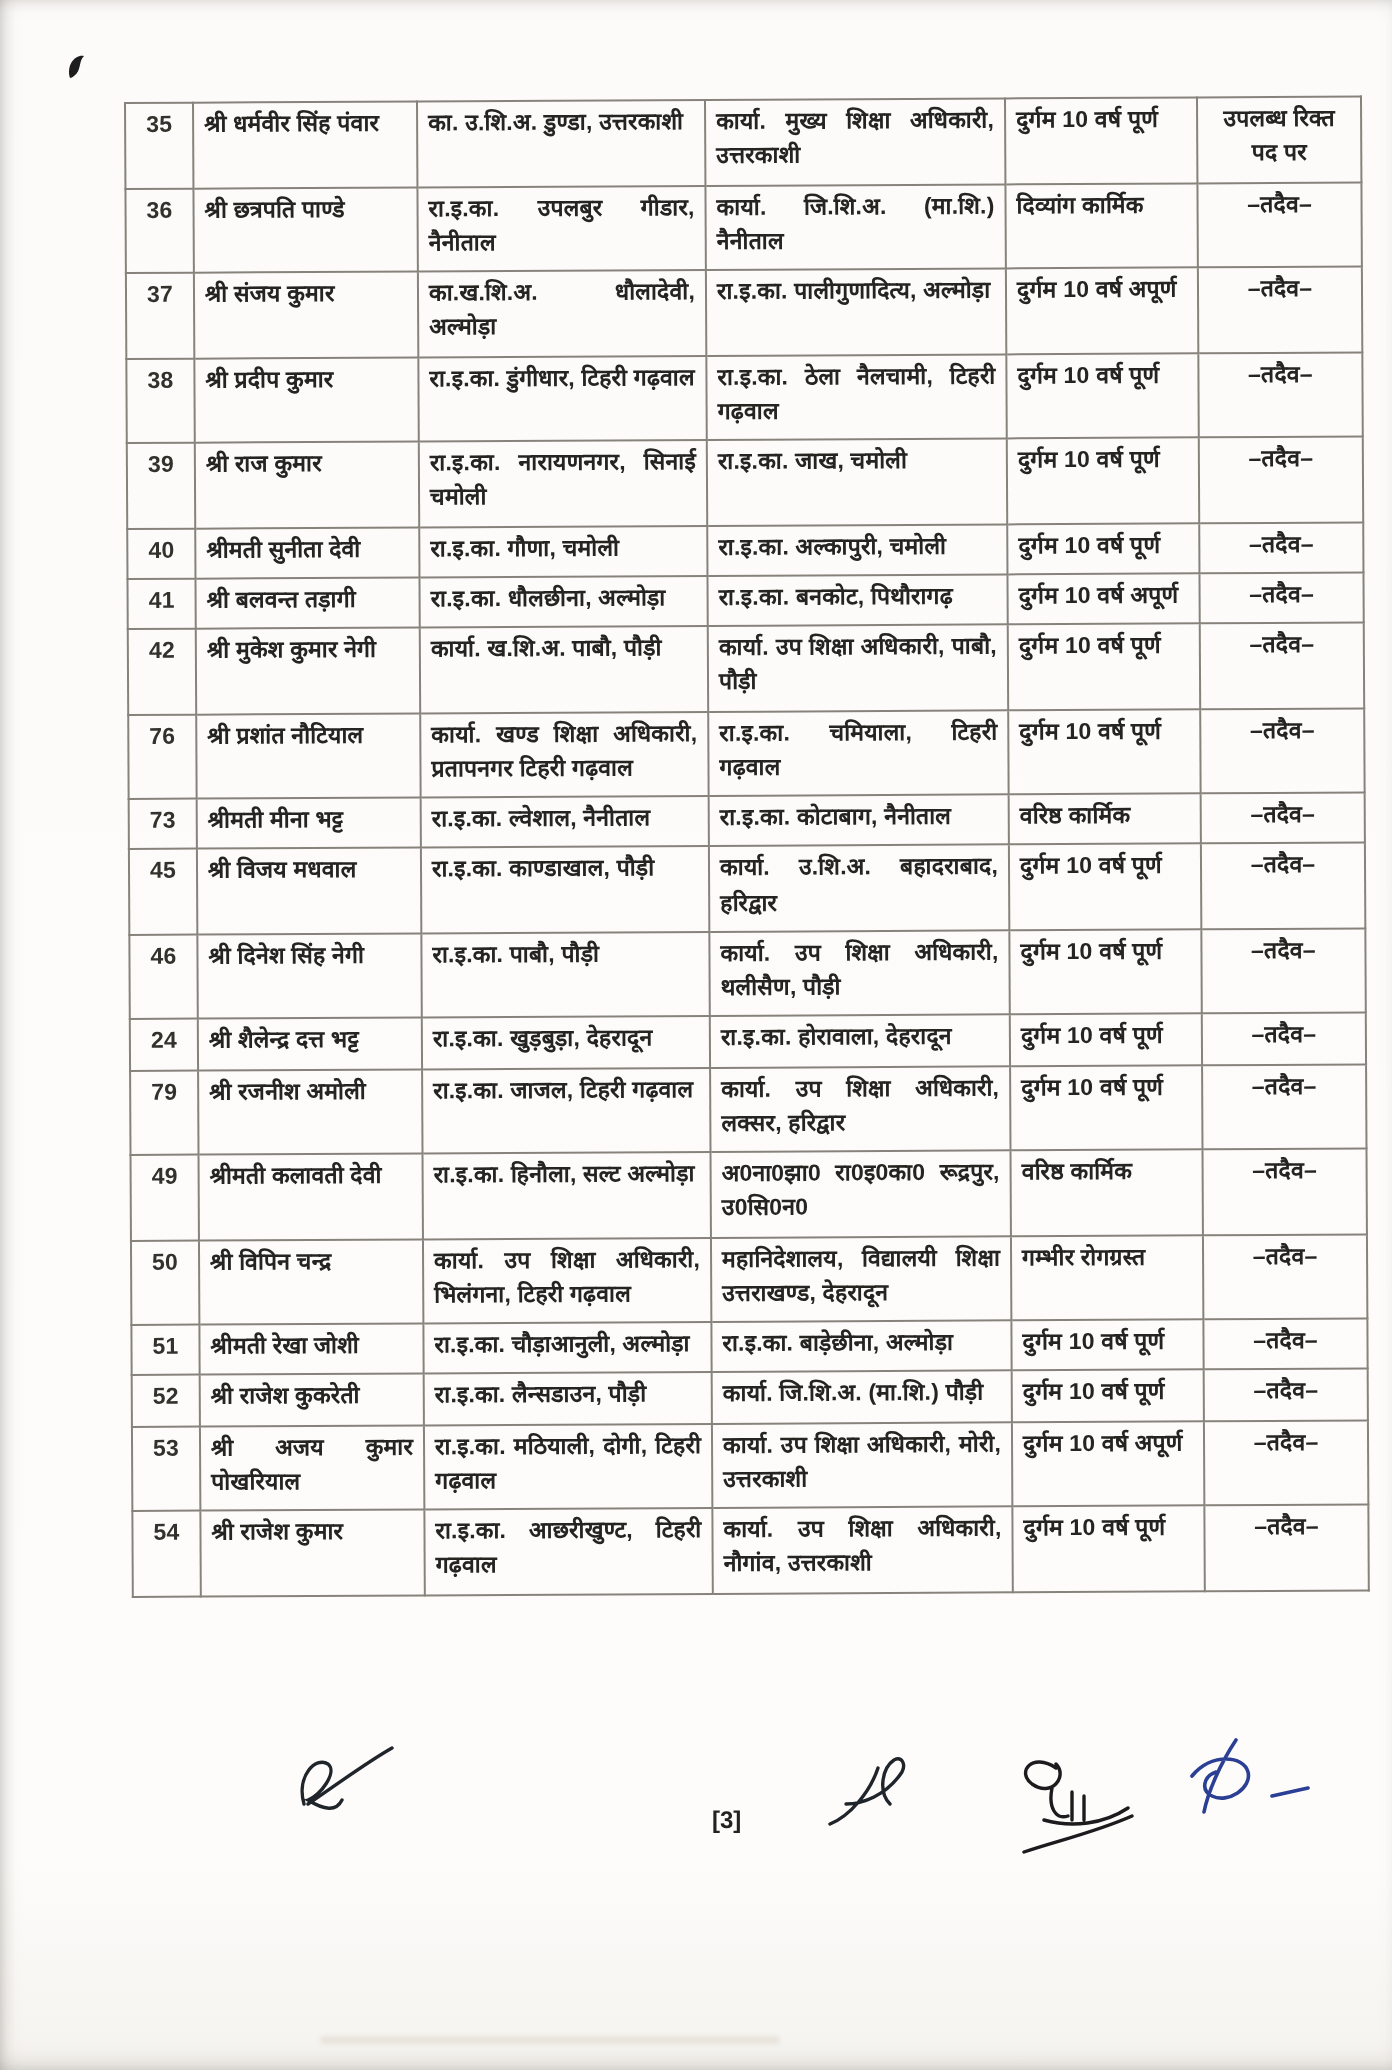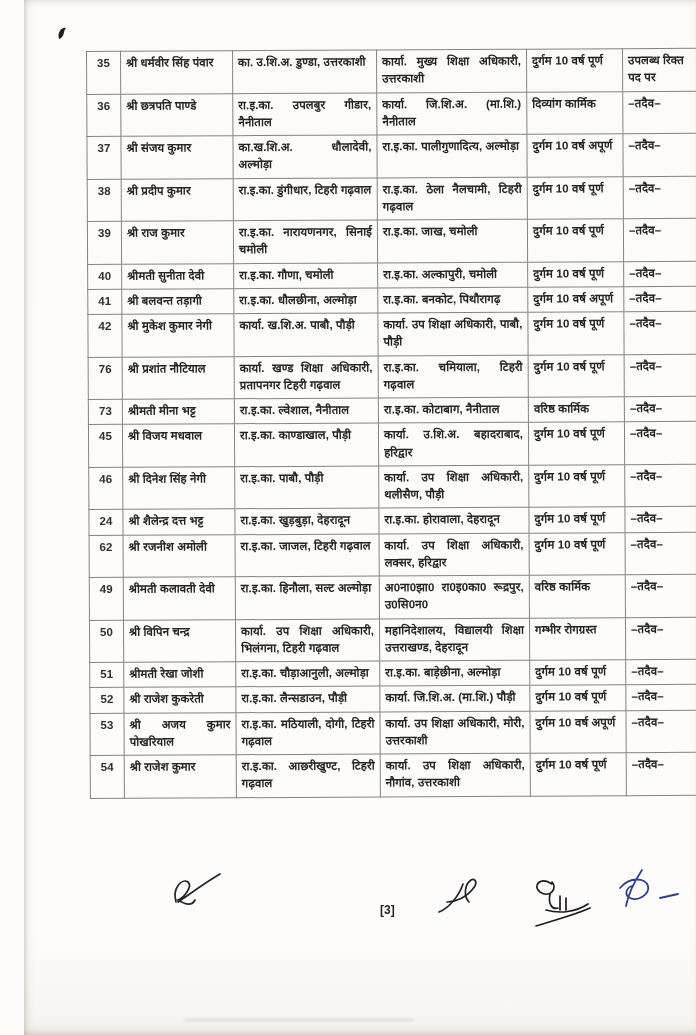--- a/index.html
+++ b/index.html
@@ -7,21 +7,20 @@
     width:696px;height:1035px;position:relative;overflow:hidden;
     background:#fdfcfa;
     font-family:"Liberation Sans","DejaVu Sans",sans-serif;
   }
   .page{
     position:absolute;inset:0;
     background:linear-gradient(180deg,#fcfbf9 0%,#fdfcfa 90%,#f5f3ef 100%);
     box-shadow:inset 6px 0 10px -7px rgba(120,115,105,.55),
                inset 0 6px 10px -8px rgba(120,115,105,.4),
                inset 0 -8px 14px -10px rgba(120,115,105,.5);
-    margin-left:24px;
   }
   .smudge{
     position:absolute;left:160px;top:1018px;width:230px;height:4px;
     background:rgba(190,180,160,.25);border-radius:2px;filter:blur(1px);
   }
   .table-wrap{
     position:absolute;left:62px;top:51px;width:620px;
     transform:rotate(-0.3deg);transform-origin:left top;
   }
   table.transfer{
@@ -34,21 +33,21 @@
     padding:3px 5px 4px 5px;
     font-size:11.5px;line-height:1.5;
     font-weight:600;
     letter-spacing:.1px;
     overflow:hidden;
   }
   col.c1{width:34px}col.c2{width:112px}col.c3{width:144px}
   col.c4{width:150px}col.c5{width:96px}col.c6{width:82px}
   td.c-sno{text-align:center;font-weight:500;color:#33312c;font-size:11px;}
   td.c-name,td.c-from,td.c-to,td.c-reason{text-align:justify;}
-  td.c-remark{text-align:left;}
+  td.c-remark{text-align:center;}
   .footer-page{
     position:absolute;left:356px;top:903px;
     font-size:12px;font-weight:700;color:#222;
   }
   .sig{position:absolute;}
   .ink-mark{position:absolute;left:32px;top:26px;}
 </style>
 </head>
 <body>
 
@@ -180,21 +179,21 @@
     <tr>
       <td class="c-sno">24</td>
       <td class="c-name">श्री शैलेन्द्र दत्त भट्ट</td>
       <td class="c-from">रा.इ.का. खुड़बुड़ा, देहरादून</td>
       <td class="c-to">रा.इ.का. होरावाला, देहरादून</td>
       <td class="c-reason">दुर्गम 10 वर्ष पूर्ण</td>
       <td class="c-remark">–तदैव–</td>
     </tr>
 
     <tr>
-      <td class="c-sno">62</td>
+      <td class="c-sno">79</td>
       <td class="c-name">श्री रजनीश अमोली</td>
       <td class="c-from">रा.इ.का. जाजल, टिहरी गढ़वाल</td>
       <td class="c-to">कार्या. उप शिक्षा अधिकारी, लक्सर, हरिद्वार</td>
       <td class="c-reason">दुर्गम 10 वर्ष पूर्ण</td>
       <td class="c-remark">–तदैव–</td>
     </tr>
 
     <tr>
       <td class="c-sno">49</td>
       <td class="c-name">श्रीमती कलावती देवी</td>

